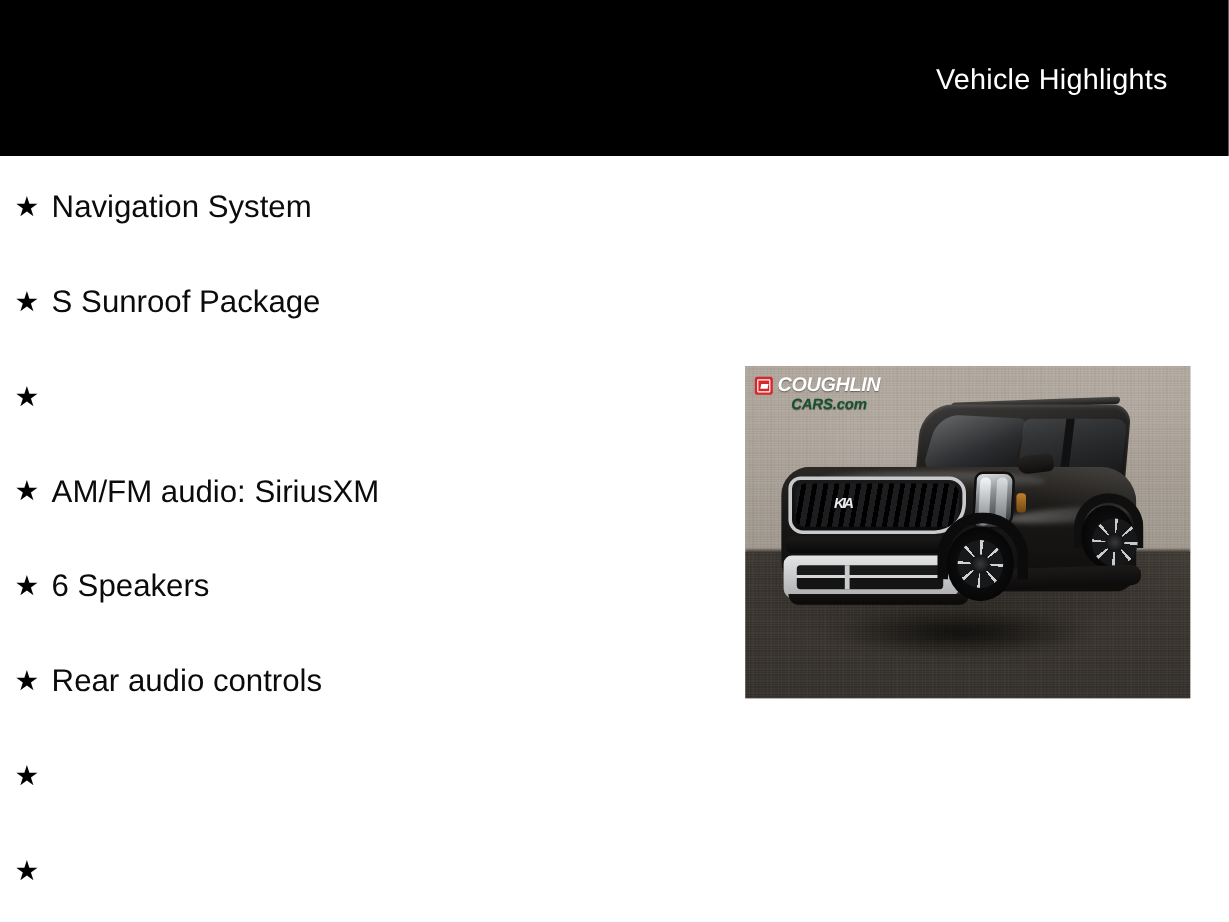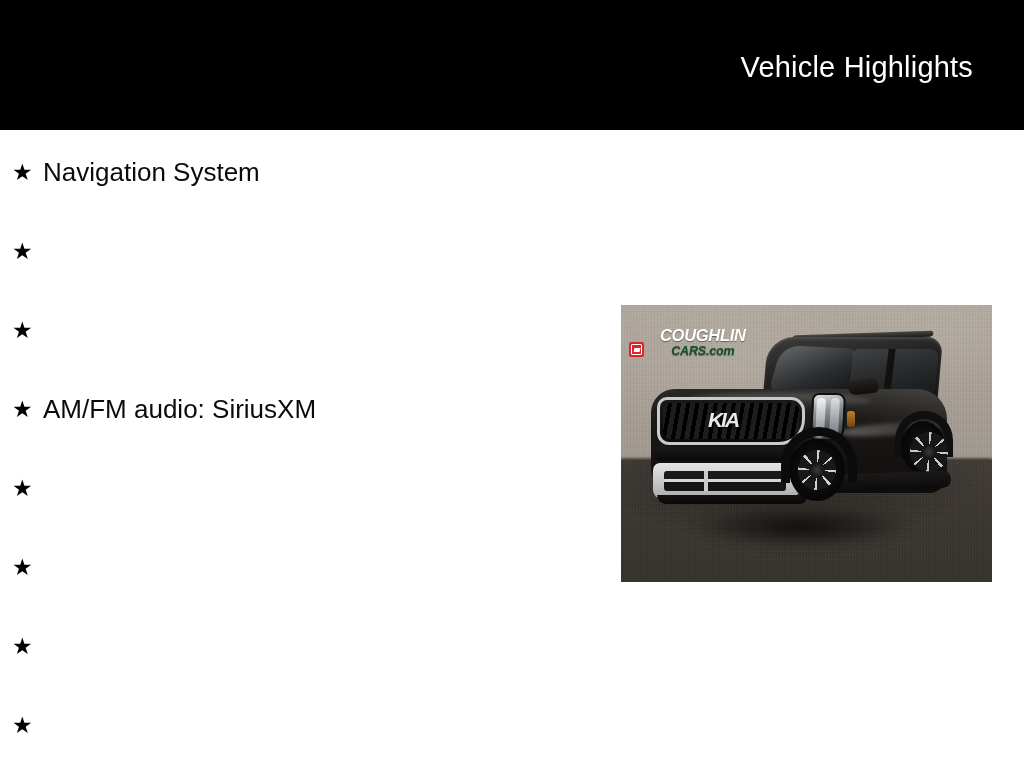--- a/index.html
+++ b/index.html
@@ -22,21 +22,21 @@
     position: absolute;
     left: 0; top: 0;
     width: 1024px;
     height: 130px;
     background: #000000;
   }
   .header-title {
     position: absolute;
     right: 51px;
     top: 50px;
-    font-size: 29px;
+    font-size: 24px;
     line-height: 34px;
     color: #ffffff;
     letter-spacing: 0.2px;
     white-space: nowrap;
   }
 
   
   .highlights {
     position: absolute;
     left: 0;
@@ -120,24 +120,24 @@
     width: 100%;
     height: 3px;
     background: linear-gradient(180deg, rgba(60,55,48,0.75), rgba(40,37,32,0.9));
     filter: blur(1px);
   }
 
   
   .watermark {
     position: absolute;
     left: 8px;
-    top: 22px;
+    top: 8px;
     display: flex;
-    align-items: flex-end;
-    gap: 16px;
+    align-items: flex-start;
+    gap: 4px;
     z-index: 6;
   }
   .wm-badge {
     width: 15px;
     height: 15px;
     background: #d8262c;
     border-radius: 2px;
     position: relative;
     flex: none;
     margin-top: 1px;
@@ -267,25 +267,25 @@
     position: absolute;
     inset: 3px;
     background: repeating-linear-gradient(100deg, #1d1d1f 0 5px, #000000 5px 9px);
     border-radius: 8px;
   }
   .kia-logo {
     position: absolute;
     left: 52px; top: 76px;
     width: 56px; height: 17px;
     color: #e9eaec;
-    font-size: 21px;
+    font-size: 12px;
     font-weight: 700;
     font-style: italic;
     letter-spacing: -2px;
-    text-align: center;
+    text-align: left;
     line-height: 17px;
     z-index: 3;
     text-shadow: 0 1px 2px rgba(0,0,0,.9);
   }
   .car-headlight {
     position: absolute;
     left: 168px; top: 58px;
     width: 34px; height: 48px;
     background: linear-gradient(165deg, #dfe2e4 0%, #8d9296 35%, #2b2d2f 100%);
     border: 2.5px solid #101011;
@@ -438,33 +438,36 @@
     <div class="header-title">Vehicle Highlights</div>
   </div>
 
   <ul class="highlights">
     <li class="highlight-item" style="top:23px;">
       <span class="bullet-star">★</span>
       <span class="highlight-label">Navigation System</span>
     </li>
     <li class="highlight-item" style="top:102px;">
       <span class="bullet-star">★</span>
+      <span class="highlight-label">S Sunroof Package</span>
     </li>
     <li class="highlight-item" style="top:181px;">
       <span class="bullet-star">★</span>
     </li>
     <li class="highlight-item" style="top:260px;">
       <span class="bullet-star">★</span>
       <span class="highlight-label">AM/FM audio: SiriusXM</span>
     </li>
     <li class="highlight-item" style="top:339px;">
       <span class="bullet-star">★</span>
+      <span class="highlight-label">6 Speakers</span>
     </li>
     <li class="highlight-item" style="top:418px;">
       <span class="bullet-star">★</span>
+      <span class="highlight-label">Rear audio controls</span>
     </li>
     <li class="highlight-item" style="top:497px;">
       <span class="bullet-star">★</span>
     </li>
     <li class="highlight-item" style="top:576px;">
       <span class="bullet-star">★</span>
     </li>
   </ul>
 
   <div class="vehicle-photo">

